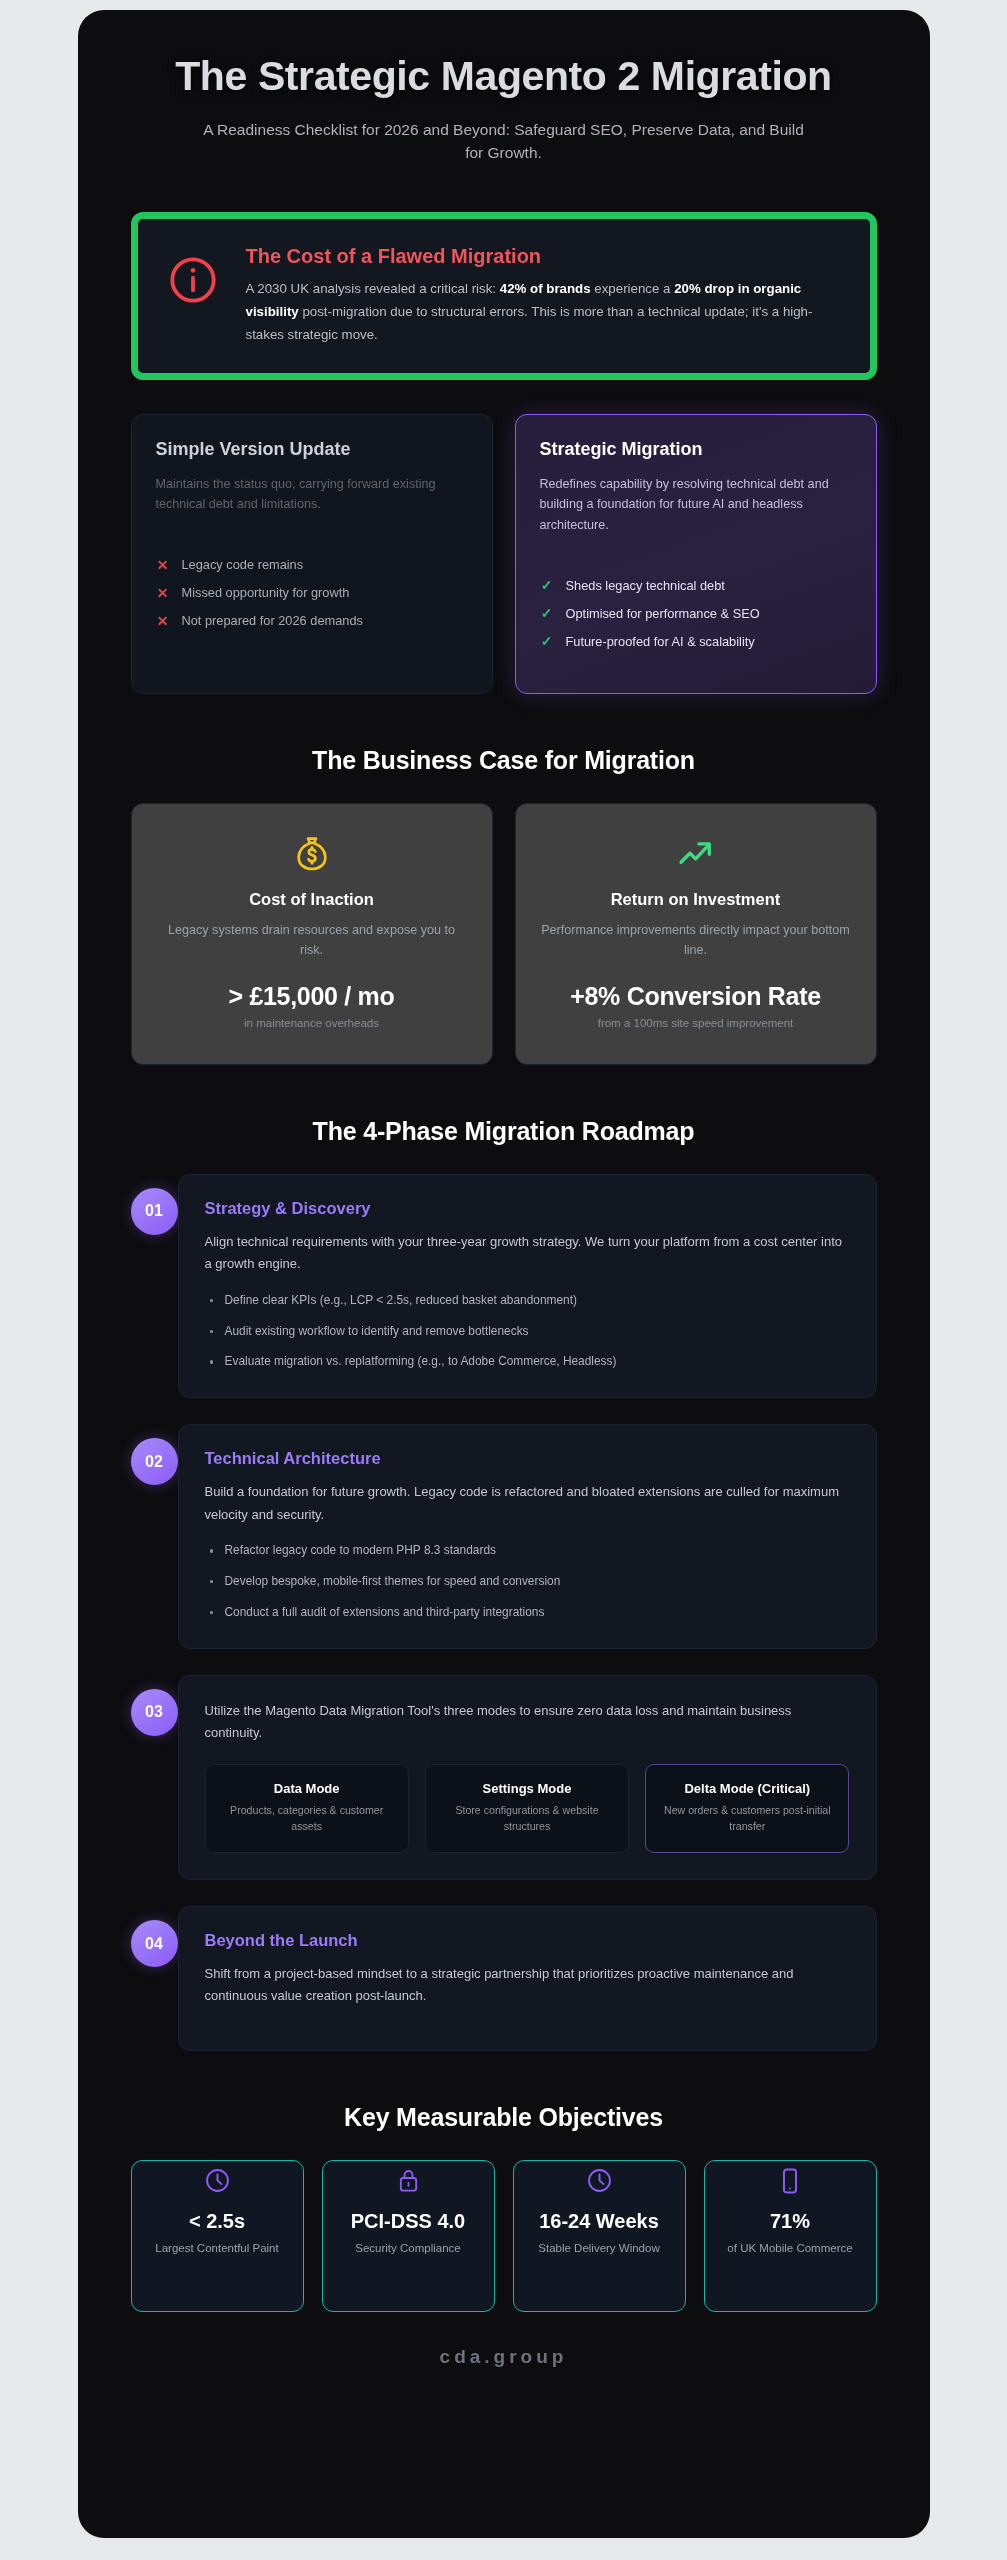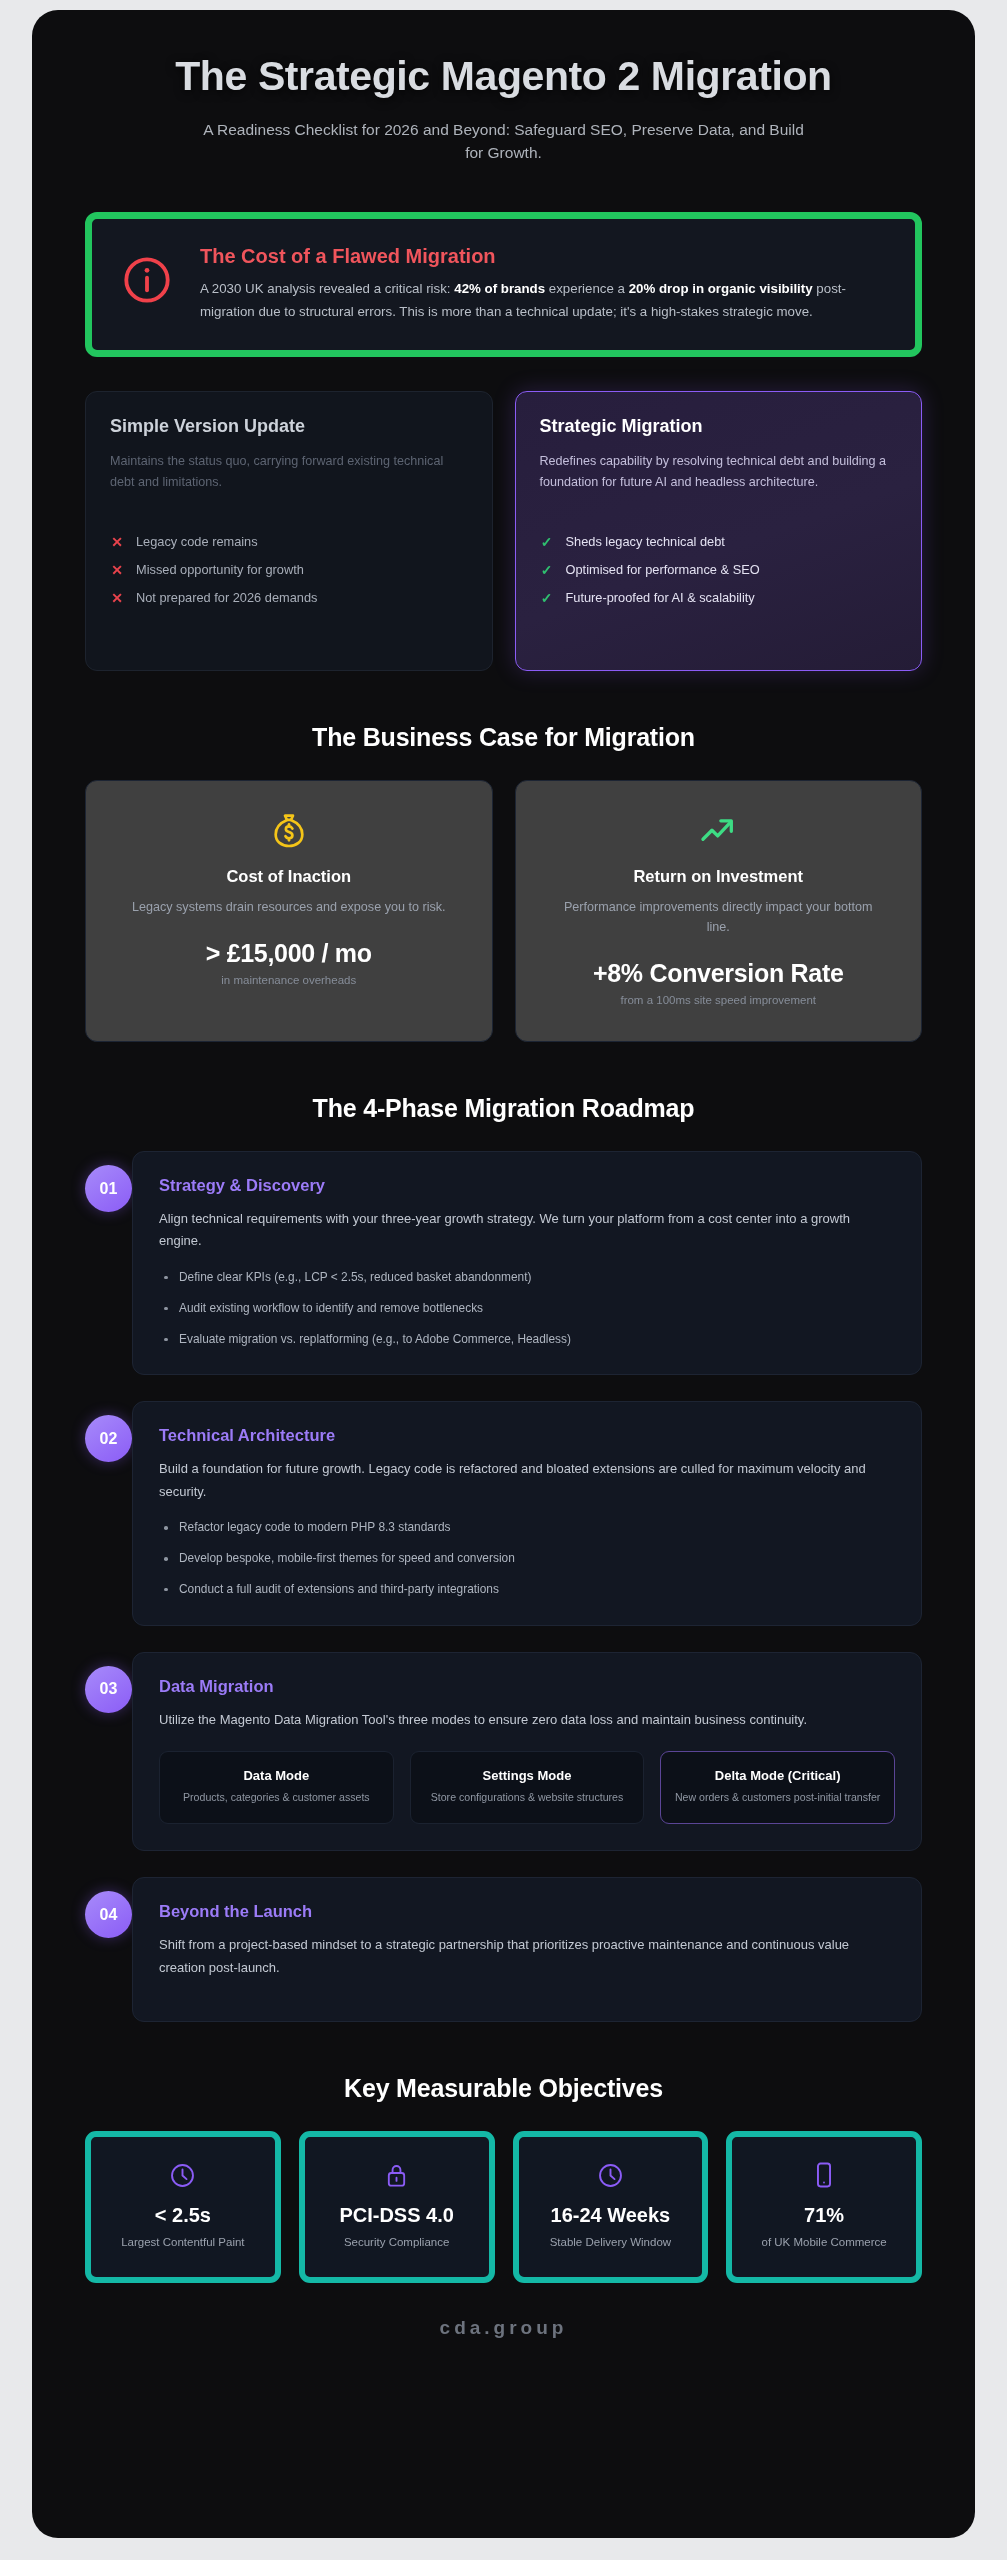--- a/index.html
+++ b/index.html
@@ -13,21 +13,21 @@
   body {
     width: 1007px;
     min-height: 2560px;
     display: flex;
     justify-content: center;
     align-items: flex-start;
     padding: 10px 0 22px 0;
   }
 
   .device-frame {
-    width: 943px;
+    width: 852px;
     min-height: 2528px;
     background: #0d0d0f;
     border-radius: 26px;
     overflow: hidden;
     position: relative;
     padding: 22px 53px 40px 53px;
   }
 
   
   .hero { text-align: center; padding: 22px 40px 0 40px; }
@@ -258,23 +258,23 @@
 
   
   .kpis {
     display: grid;
     grid-template-columns: repeat(4, 1fr);
     gap: 18px;
   }
 
   .kpi-card {
     background: #111722;
-    border: 6px solid #14b8a6;
+    border: 1px solid #14b8a6;
     border-radius: 11px;
-    padding: 22px 12px 24px 12px;
+    padding: 4px 12px 24px 12px;
     text-align: center;
     min-height: 152px;
   }
 
   .kpi-icon { height: 32px; margin-bottom: 12px; display:flex; align-items:center; justify-content:center; }
   .kpi-value { font-size: 20px; font-weight: 700; color: #ffffff; line-height: 1.2; margin-bottom: 8px; }
   .kpi-label { font-size: 11.5px; color: #9aa1ad; line-height: 1.35; }
 
   
   .footer-brand {
@@ -413,21 +413,20 @@
           <li>Refactor legacy code to modern PHP 8.3 standards</li>
           <li>Develop bespoke, mobile-first themes for speed and conversion</li>
           <li>Conduct a full audit of extensions and third-party integrations</li>
         </ul>
       </div>
     </div>
 
     <div class="phase">
       <div class="phase-badge">03</div>
       <div class="phase-card">
-        <div class="phase-title">Data Migration</div>
         <div class="phase-desc">Utilize the Magento Data Migration Tool's three modes to ensure zero data loss and maintain business continuity.</div>
         <div class="modes">
           <div class="mode-box">
             <div class="mode-name">Data Mode</div>
             <div class="mode-desc">Products, categories &amp; customer assets</div>
           </div>
           <div class="mode-box">
             <div class="mode-name">Settings Mode</div>
             <div class="mode-desc">Store configurations &amp; website structures</div>
           </div>

